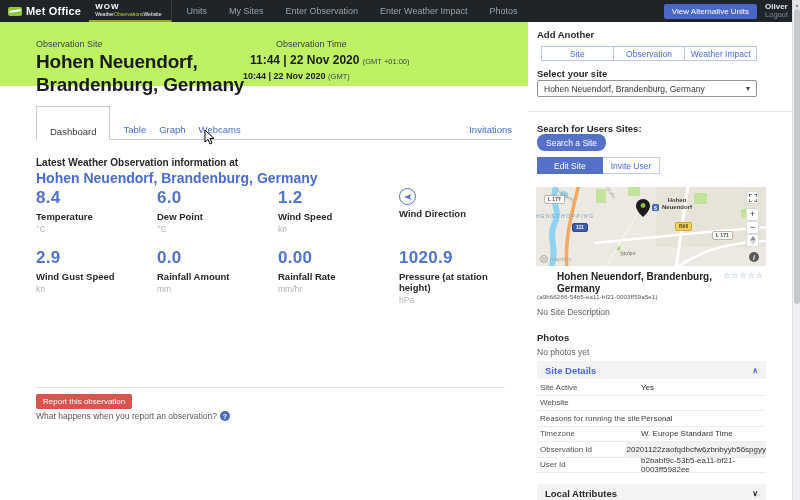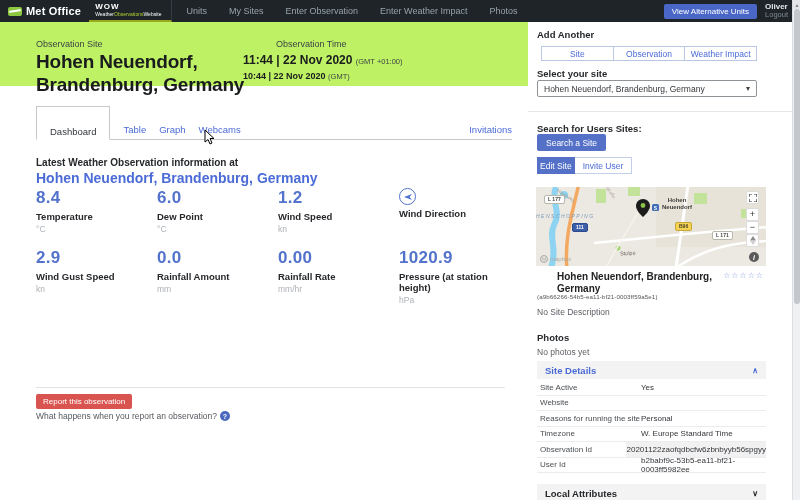--- a/index.html
+++ b/index.html
@@ -21,37 +21,37 @@
   .nav-right { margin-left:auto; display:flex; align-items:center; gap:8px; padding-right:12px; }
   .alt-units-btn { background:#4a67c8; color:#fff; font-size:8px; padding:3px 8px; border-radius:2px; border:none; cursor:pointer; white-space:nowrap; }
   .user-block { display:flex; flex-direction:column; line-height:8px; }
   .user-name { color:#dfe8ee; font-size:8px; font-weight:bold; }
   .user-logout { color:#7f8d96; font-size:7.5px; cursor:pointer; }
 
   
   .header-band { position:absolute; left:0; top:22px; width:528px; height:64px; background:#bef264; }
   .hb-label { position:absolute; font-size:9px; color:#3a3f45; }
   .site-title { position:absolute; left:36px; top:28px; width:210px; font-size:19px; font-weight:bold; color:#191b1d; line-height:23px; letter-spacing:-.2px; }
-  .time-main { position:absolute; left:243px; top:31px; font-size:12px; font-weight:bold; color:#191b1d; }
+  .time-main { position:absolute; left:250px; top:31px; font-size:12px; font-weight:bold; color:#191b1d; }
   .time-tz { font-size:7.5px; font-weight:normal; color:#3a3f45; }
   .time-gmt { position:absolute; left:243px; top:49px; font-size:9px; font-weight:bold; color:#191b1d; }
 
   
   .sidebar { position:absolute; left:528px; top:22px; width:264px; height:478px; background:#fff; }
   .sb-label { position:absolute; left:9px; font-size:9.5px; font-weight:bold; color:#26282b; }
   .seg-group { position:absolute; left:9px; top:24px; width:220px; height:15px; display:flex; }
   .seg-btn { flex:1; border:1px solid #b9c7e2; margin-left:-1px; background:#fff; color:#4b6bd6; font-size:8.5px; display:flex; align-items:center; justify-content:center; cursor:pointer; }
   .seg-btn:first-child { margin-left:4px; }
   .site-select { position:absolute; left:9px; top:58px; width:220px; height:17px; border:1px solid #8f9499; border-radius:2px; background:#fff; display:flex; align-items:center; padding:0 6px; font-size:8.5px; color:#33363a; cursor:pointer; }
   .site-select .caret { margin-left:auto; font-size:8px; color:#444; }
   .sb-divider { position:absolute; left:0; top:89px; width:264px; border-top:1px solid #e4e6ea; }
-  .btn-blue { background:#5471c7; color:#fff; border:none; border-radius:2px; font-size:8.5px; cursor:pointer; }
+  .btn-blue { background:#5471c7; color:#fff; border:none; border-radius:8px; font-size:8.5px; cursor:pointer; }
   .search-site-btn { position:absolute; left:9px; top:112px; height:17px; padding:0 9px; }
   .edit-invite { position:absolute; left:9px; top:135px; height:17px; display:flex; }
-  .edit-btn { background:#5471c7; color:#fff; border:1px solid #5471c7; font-size:8.5px; padding:0 2px; display:flex; align-items:center; cursor:pointer; }
+  .edit-btn { background:#5471c7; color:#fff; border:1px solid #5471c7; font-size:8.5px; padding:0 16px; display:flex; align-items:center; cursor:pointer; }
   .invite-btn { background:#fff; color:#4b6bd6; border:1px solid #c3cfe8; border-left:none; font-size:8.5px; padding:0 8px; display:flex; align-items:center; cursor:pointer; }
 
   
   .map { position:absolute; left:8px; top:165px; width:230px; height:79px; background:#ece9e2; overflow:hidden; cursor:grab; }
   .shield { position:absolute; font-size:5px; font-weight:bold; padding:1px 3px; border-radius:2px; line-height:5px; }
   .shield.white { background:#fff; border:1px solid #b7b7ab; color:#4a4a44; }
   .shield.blue { background:#3c5ea8; border:1px solid #2c4a8c; color:#fff; }
   .shield.yellow { background:#f7d154; border:1px solid #c9a83a; color:#4a4a24; }
   .water-label { position:absolute; left:0px; top:26px; font-size:5px; letter-spacing:1.5px; color:#7d9cbc; font-style:italic; }
   .street-label { position:absolute; font-size:4.5px; color:#a09b8e; white-space:nowrap; }

